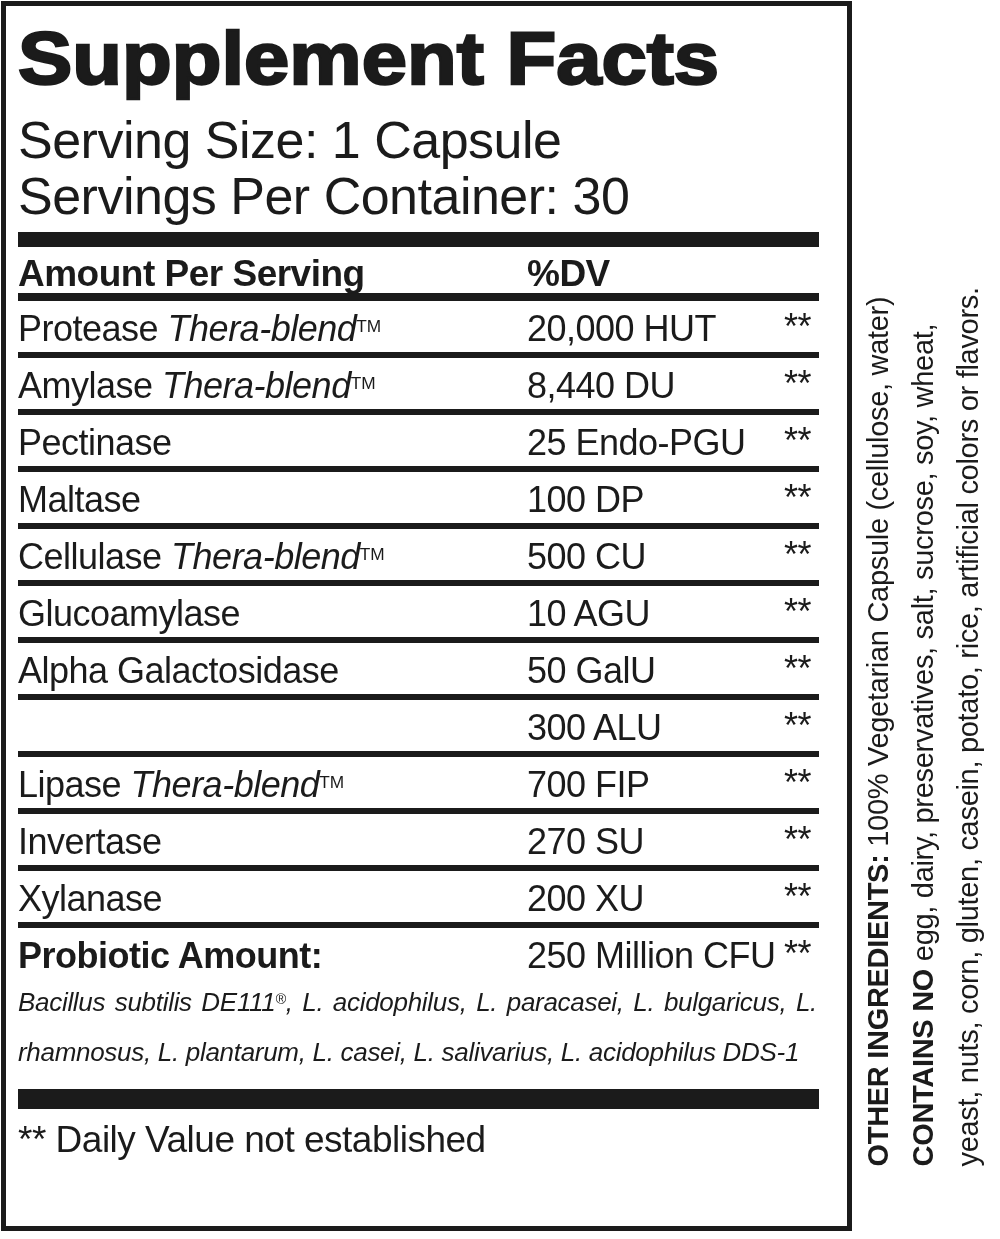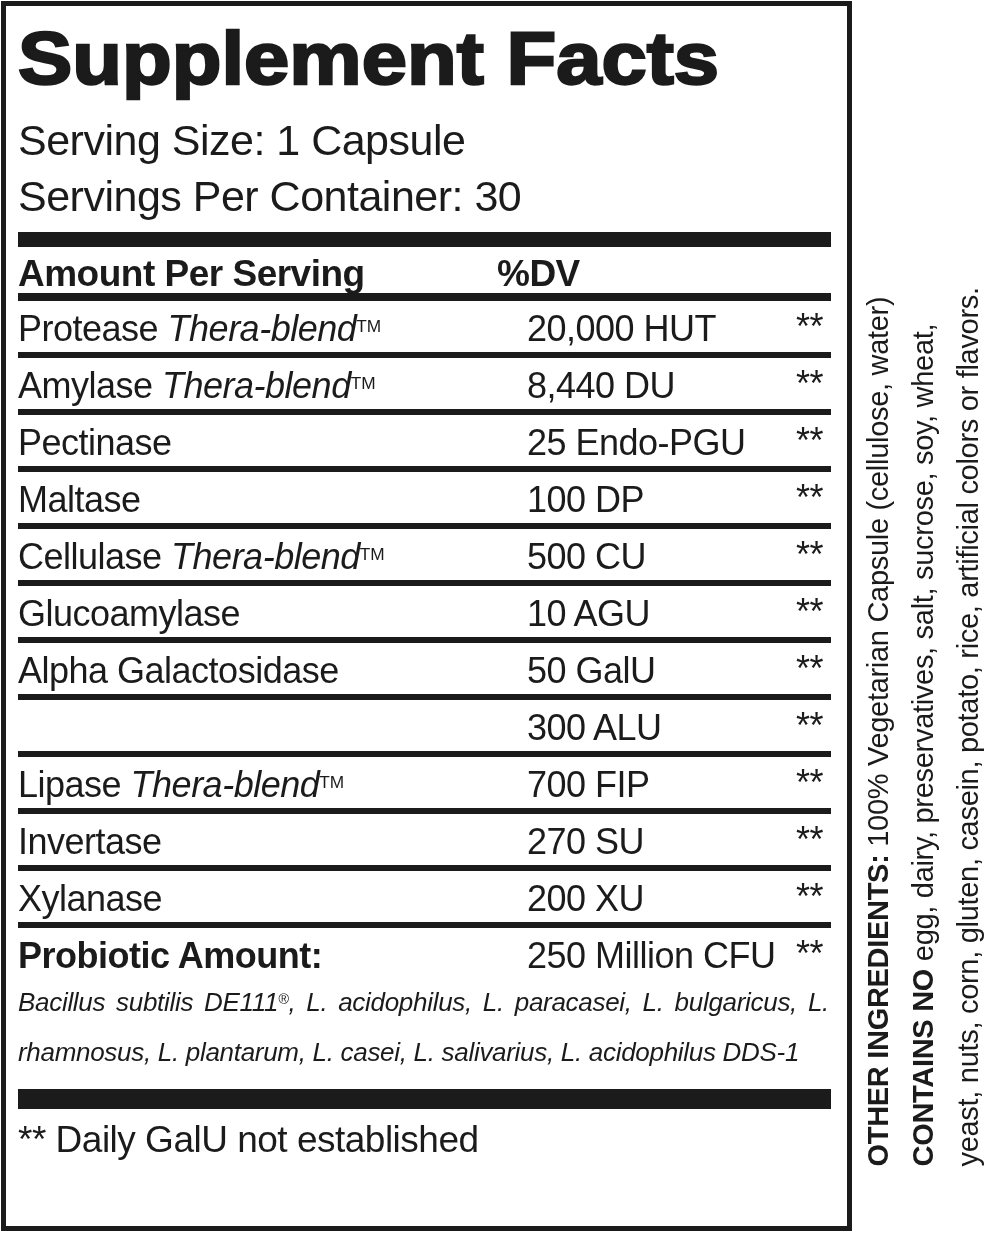--- a/index.html
+++ b/index.html
@@ -9,44 +9,44 @@
     color:#1b1b1b;
     position:relative;
     overflow:hidden;
   }
 
   .label-box {
     position:absolute; left:1px; top:1px;
     width:851px; height:1230px;
     border:5px solid #1b1b1b;
     background:#ffffff;
-    padding:2px 16px 0 12px;
+    padding:2px 28px 0 12px;
   }
 
   .title {
     margin-top:10px;
     font-size:74px; font-weight:bold;
     line-height:82px;
     white-space:nowrap;
     -webkit-text-stroke:2.4px #1b1b1b;
     transform:scaleX(1.1);
     transform-origin:0 50%;
     letter-spacing:0;
   }
 
   .serving-block { margin-top:12px; }
-  .serving-line { font-size:43px; line-height:56px; letter-spacing:-0.5px; }
+  .serving-line { font-size:52px; line-height:56px; letter-spacing:-0.5px; }
 
   .bar   { background:#1b1b1b; height:15px; margin-top:8px; }
   .sep   { background:#1b1b1b; height:8px; }
   .rowsep{ background:#1b1b1b; height:6px; }
 
   .thead { position:relative; height:46px; }
   .amount-h, .dv-h { font-weight:bold; font-size:37px; line-height:54px; letter-spacing:-0.5px; }
-  .dv-h { position:absolute; left:479px; top:0; }
+  .dv-h { position:absolute; left:509px; top:0; }
 
   .ing-row {
     position:relative; height:51px; padding-top:7px;
     font-size:36px; letter-spacing:-0.5px; white-space:nowrap;
   }
   .ing-row .amount { position:absolute; left:509px; top:7px; }
   .ing-row .dv     { position:absolute; right:8px;  top:5px; }
   .brand { font-style:italic;text-align:center; }
   .tm    { font-size:0.48em; position:relative; top:-0.55em; letter-spacing:0; }
   .prob-name { font-weight:bold; }
@@ -171,21 +171,21 @@
 
   <div class="ing-row">
     <span class="prob-name">Probiotic Amount:</span>
     <span class="amount">250 Million CFU</span>
     <span class="dv">**</span>
   </div>
 
   <div class="species"><span>Bacillus subtilis DE111</span><span class="reg-mark">®</span><span>, L. acidophilus, L. paracasei, L. bulgaricus, L. rhamnosus, L. plantarum, L. casei, L. salivarius, L. acidophilus DDS-1</span></div>
 
   <div class="footbar"></div>
-  <div class="footnote">** Daily GalU not established</div>
+  <div class="footnote">** Daily Value not established</div>
 
 </div>
 
 <div class="side">
   <div class="side-rotated">
     <div class="side-line"><span class="side-bold">OTHER INGREDIENTS:</span><span> 100% Vegetarian Capsule (cellulose, water)</span></div>
     <div class="side-line"><span class="side-bold">CONTAINS NO</span><span> egg, dairy, preservatives, salt, sucrose, soy, wheat,</span></div>
     <div class="side-line"><span class="side-bold"></span><span>yeast, nuts, corn, gluten, casein, potato, rice, artificial colors or flavors.</span></div>
   </div>
 </div>

